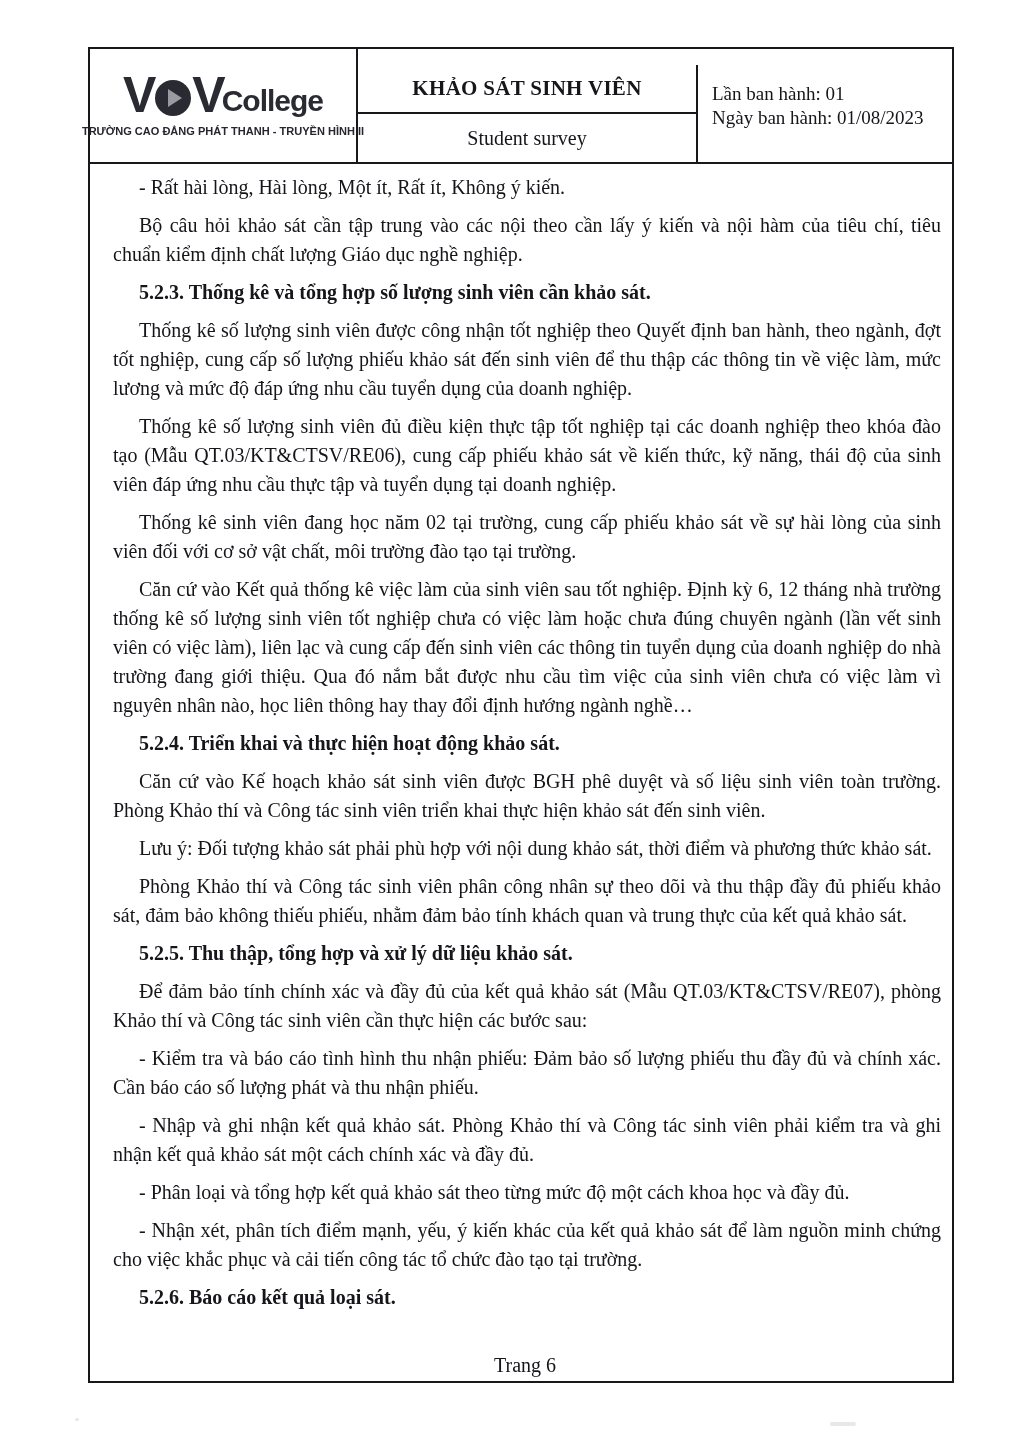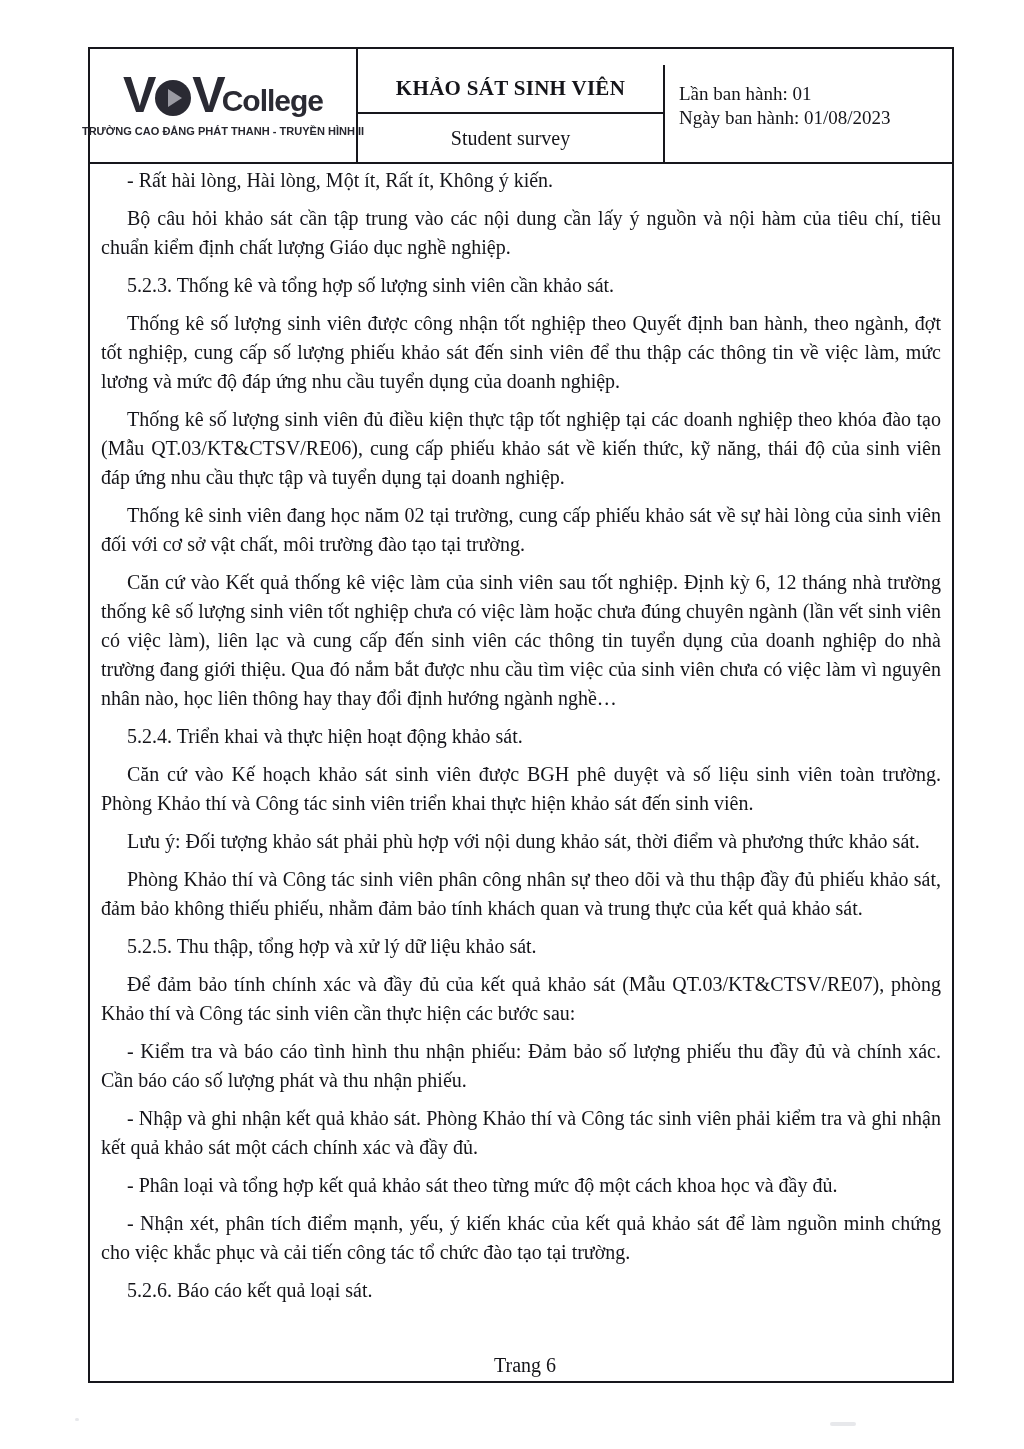--- a/index.html
+++ b/index.html
@@ -112,43 +112,44 @@
   .subtitle-row {
     flex: 1;
     display: flex;
     align-items: center;
     justify-content: center;
     font-size: 20px;
     text-align: right;
   }
 
   .hcol-info {
-    width: 287px;
+    width: 254px;
     box-sizing: border-box;
     display: flex;
     flex-direction: column;
     justify-content: center;
     gap: 2px;
     padding: 8px 0 8px 14px;
     font-size: 19px;
   }
 
   
   .doc-body {
-    padding: 2px 11px 0 11px;
+    padding: 9px 11px 0 11px;
+    margin-left: 12px;
   }
   .para {
     font-size: 20px;
     line-height: 1.45;
     text-align: justify;
     text-indent: 26px;
     margin: 0 0 9px 0;
   }
   .para.heading {
-    font-weight: normal;
+    font-weight: bold;
     text-align: left;
   }
 
   
   .page-footer {
     position: absolute;
     left: 4px;
     bottom: 4px;
     width: 100%;
     text-align: center;
@@ -191,21 +192,21 @@
 
     <div class="hcol-info">
       <div>Lần ban hành: 01</div>
       <div>Ngày ban hành: 01/08/2023</div>
     </div>
 
   </div>
 
   <div class="doc-body">
     <p class="para">- Rất hài lòng, Hài lòng, Một ít, Rất ít, Không ý kiến.</p>
-    <p class="para">Bộ câu hỏi khảo sát cần tập trung vào các nội dung cần lấy ý nguồn và nội hàm của tiêu chí, tiêu chuẩn kiểm định chất lượng Giáo dục nghề nghiệp.</p>
+    <p class="para">Bộ câu hỏi khảo sát cần tập trung vào các nội theo cần lấy ý kiến và nội hàm của tiêu chí, tiêu chuẩn kiểm định chất lượng Giáo dục nghề nghiệp.</p>
     <p class="para heading">5.2.3. Thống kê và tổng hợp số lượng sinh viên cần khảo sát.</p>
     <p class="para">Thống kê số lượng sinh viên được công nhận tốt nghiệp theo Quyết định ban hành, theo ngành, đợt tốt nghiệp, cung cấp số lượng phiếu khảo sát đến sinh viên để thu thập các thông tin về việc làm, mức lương và mức độ đáp ứng nhu cầu tuyển dụng của doanh nghiệp.</p>
     <p class="para">Thống kê số lượng sinh viên đủ điều kiện thực tập tốt nghiệp tại các doanh nghiệp theo khóa đào tạo (Mẫu QT.03/KT&amp;CTSV/RE06), cung cấp phiếu khảo sát về kiến thức, kỹ năng, thái độ của sinh viên đáp ứng nhu cầu thực tập và tuyển dụng tại doanh nghiệp.</p>
     <p class="para">Thống kê sinh viên đang học năm 02 tại trường, cung cấp phiếu khảo sát về sự hài lòng của sinh viên đối với cơ sở vật chất, môi trường đào tạo tại trường.</p>
     <p class="para">Căn cứ vào Kết quả thống kê việc làm của sinh viên sau tốt nghiệp. Định kỳ 6, 12 tháng nhà trường thống kê số lượng sinh viên tốt nghiệp chưa có việc làm hoặc chưa đúng chuyên ngành (lần vết sinh viên có việc làm), liên lạc và cung cấp đến sinh viên các thông tin tuyển dụng của doanh nghiệp do nhà trường đang giới thiệu. Qua đó nắm bắt được nhu cầu tìm việc của sinh viên chưa có việc làm vì nguyên nhân nào, học liên thông hay thay đổi định hướng ngành nghề…</p>
     <p class="para heading">5.2.4. Triển khai và thực hiện hoạt động khảo sát.</p>
     <p class="para">Căn cứ vào Kế hoạch khảo sát sinh viên được BGH phê duyệt và số liệu sinh viên toàn trường. Phòng Khảo thí và Công tác sinh viên triển khai thực hiện khảo sát đến sinh viên.</p>
     <p class="para">Lưu ý: Đối tượng khảo sát phải phù hợp với nội dung khảo sát, thời điểm và phương thức khảo sát.</p>
     <p class="para">Phòng Khảo thí và Công tác sinh viên phân công nhân sự theo dõi và thu thập đầy đủ phiếu khảo sát, đảm bảo không thiếu phiếu, nhằm đảm bảo tính khách quan và trung thực của kết quả khảo sát.</p>
     <p class="para heading">5.2.5. Thu thập, tổng hợp và xử lý dữ liệu khảo sát.</p>

